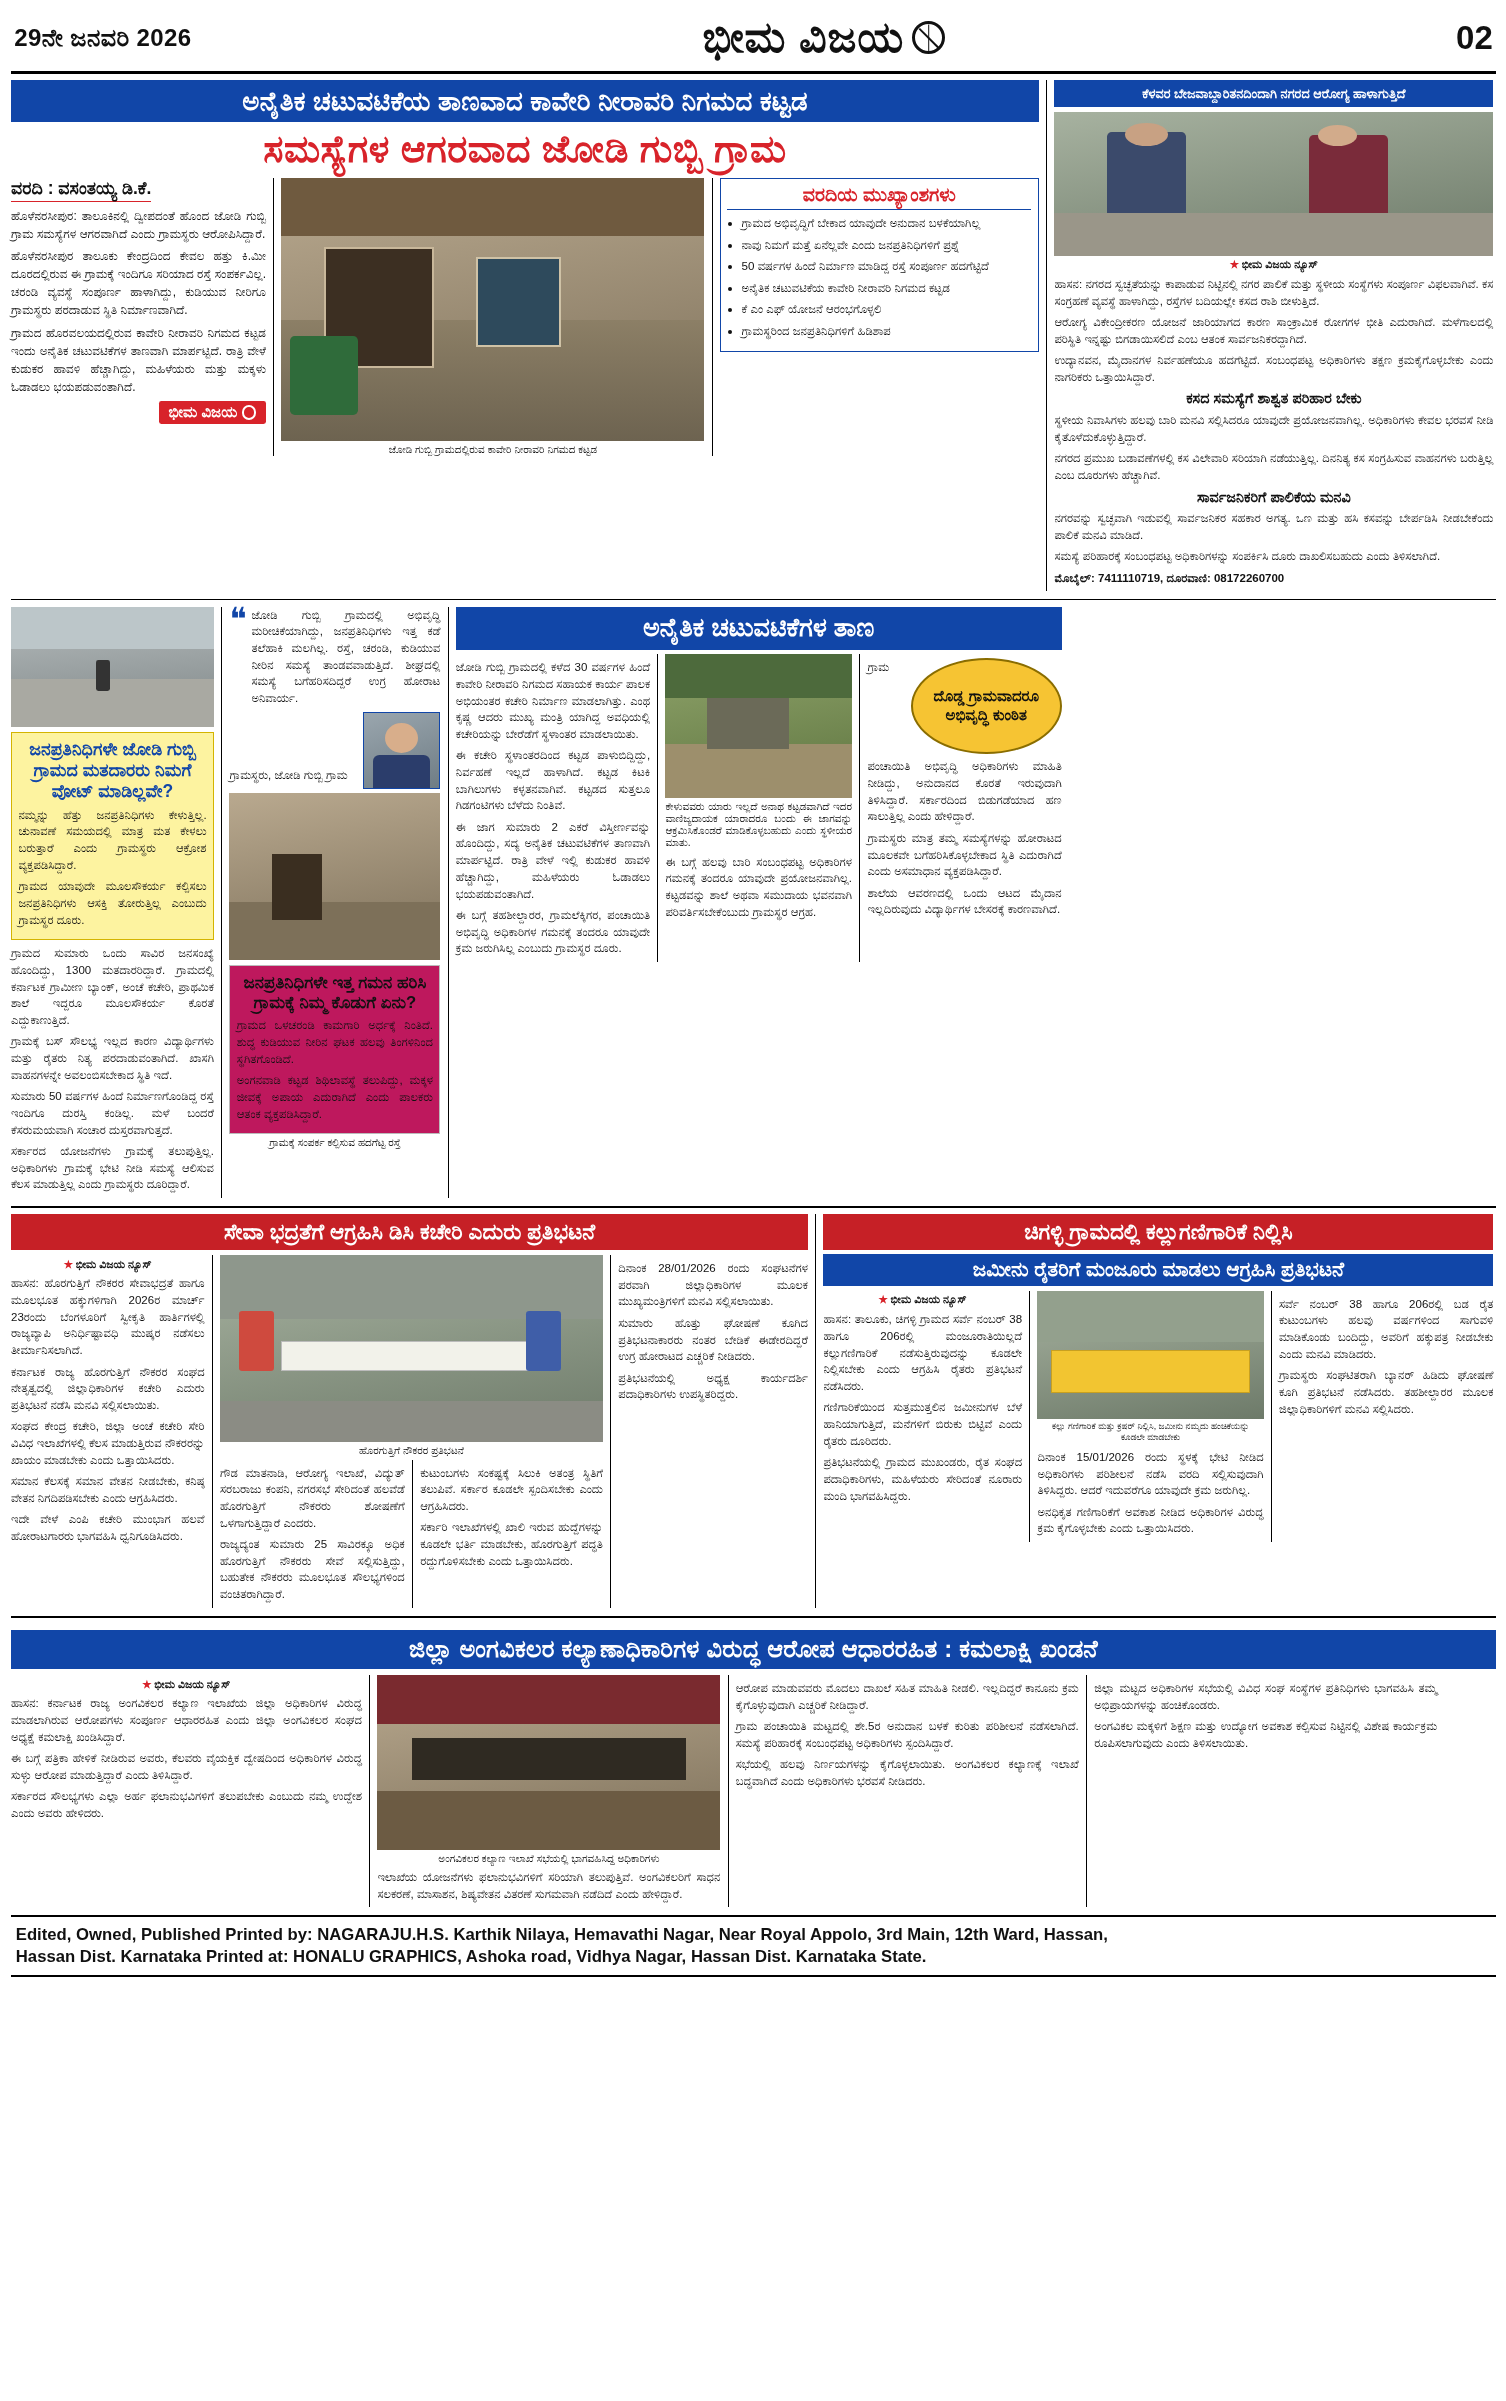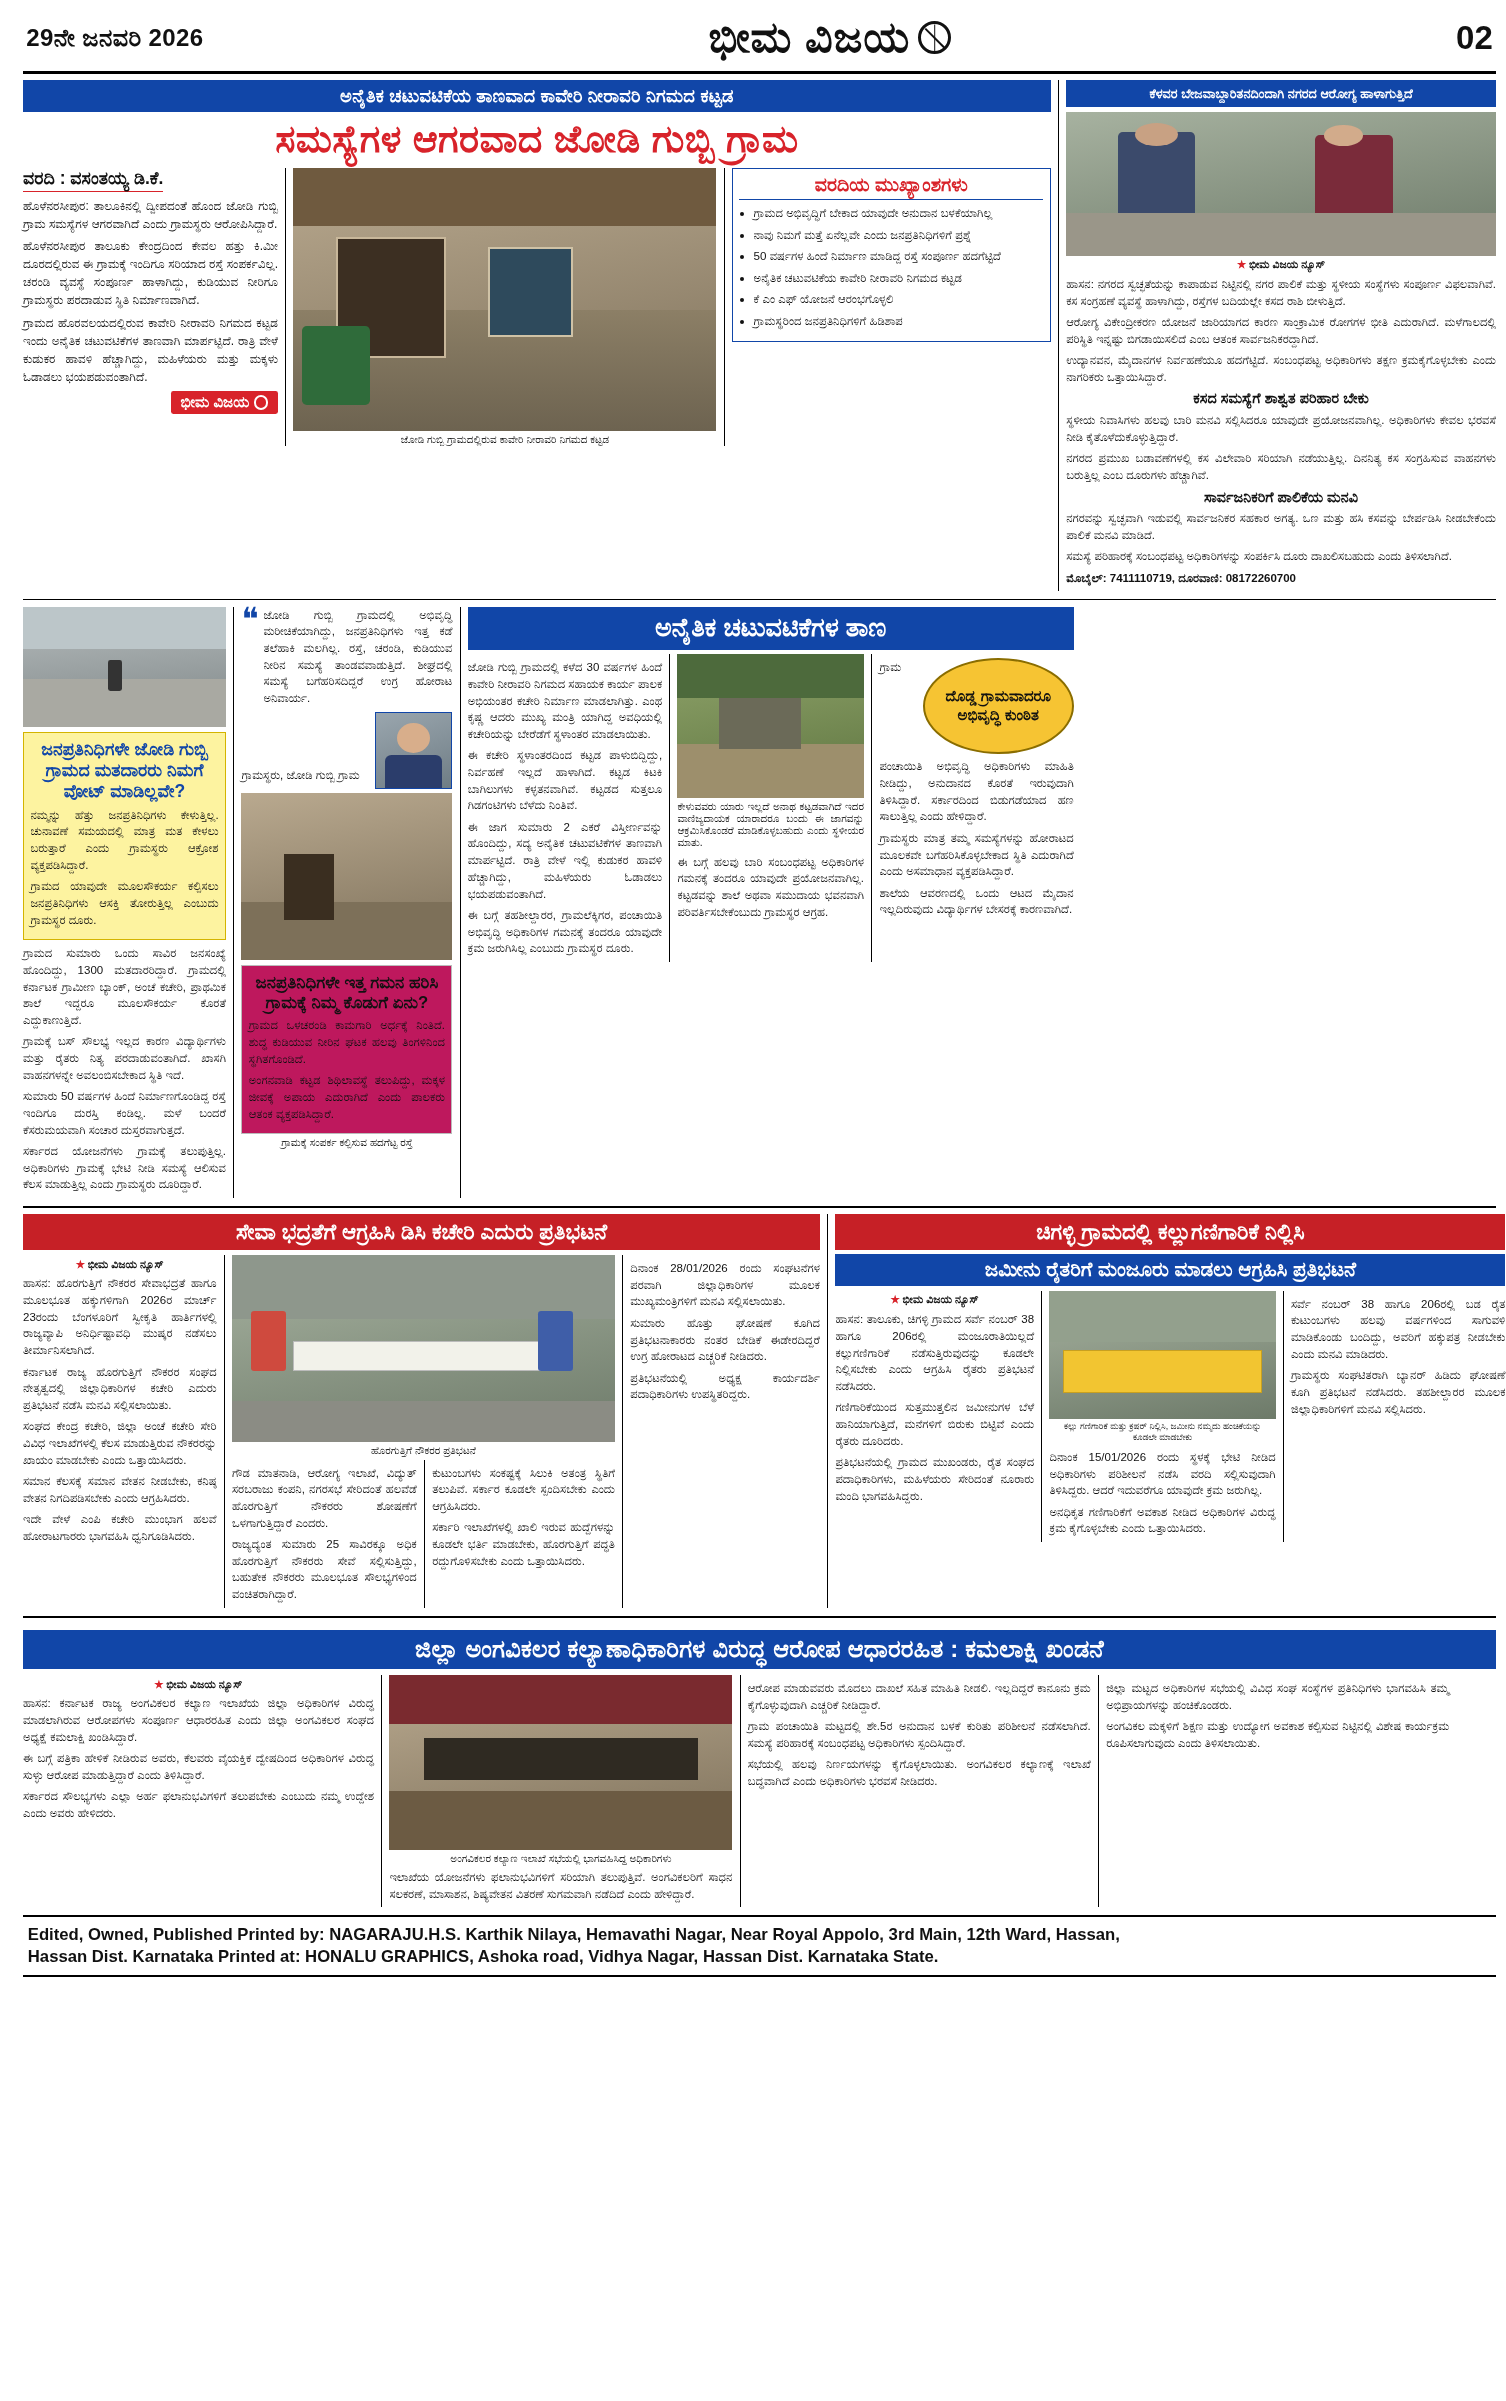--- a/index.html
+++ b/index.html
@@ -3,40 +3,40 @@
 <meta charset="utf-8">
 <style>
   * { box-sizing: border-box; }
   html, body { margin:0; padding:0; }
   body {
     width: 1507px;
     background: #ffffff;
     font-family: "Liberation Sans", sans-serif;
     color: #111;
   }
-  .page { width: 1507px; min-height: 2401px; padding: 8px 11px 0 23px; }
+  .page { width: 1507px; min-height: 2401px; padding: 8px 11px 0 11px; }
 
   
   .masthead {
     display:flex; align-items:center; justify-content:space-between;
     border-bottom: 3.2px solid #000; padding: 4.8px 3.2px 8px 3.2px;
   }
   .mast-date { font-size: 24px; font-weight: bold; letter-spacing: 0.4px; }
   .mast-title { font-size: 43px; font-weight: bold; letter-spacing: 0.8px; display:flex; align-items:center; gap:8px;}
   .mast-wheel { width: 33px; height: 33px; border-radius:50%; border: 3.2px solid #111; position: relative; display:inline-block;}
   .mast-wheel::before, .mast-wheel::after {
     content:""; position:absolute; background:#111; left:50%; top:50%;
   }
   .mast-wheel::before { width: 1.6px; height: 27px; transform: translate(-50%,-50%); box-shadow: 0 0 0 0 #111; }
   .mast-wheel::after { width: 27px; height: 1.6px; transform: translate(-50%,-50%) rotate(45deg); }
   .mast-page { font-size: 33px; font-weight: bold; }
 
   .banner {
     background: #1146a8; color: #fff; text-align:center; font-weight: bold;
-    font-size: 18px; padding: 5.6px 4.8px; letter-spacing: 0.2px;
+    font-size: 26px; padding: 5.6px 4.8px; letter-spacing: 0.2px;
   }
   .banner-red {
     background: #c62026; color:#fff; text-align:center; font-weight:bold;
     font-size: 21.5px; padding: 5.6px 4.8px;
   }
   .headline-red {
     color:#d8232a; font-size: 38px; font-weight: bold; text-align:center;
     line-height: 1.05; padding: 8px 0 4.8px 0; letter-spacing: 0.4px;
   }
   .byline { font-size: 17.5px; font-weight: bold; border-bottom: 1.6px solid #d8232a; display:inline-block; padding-bottom:1.6px;}

